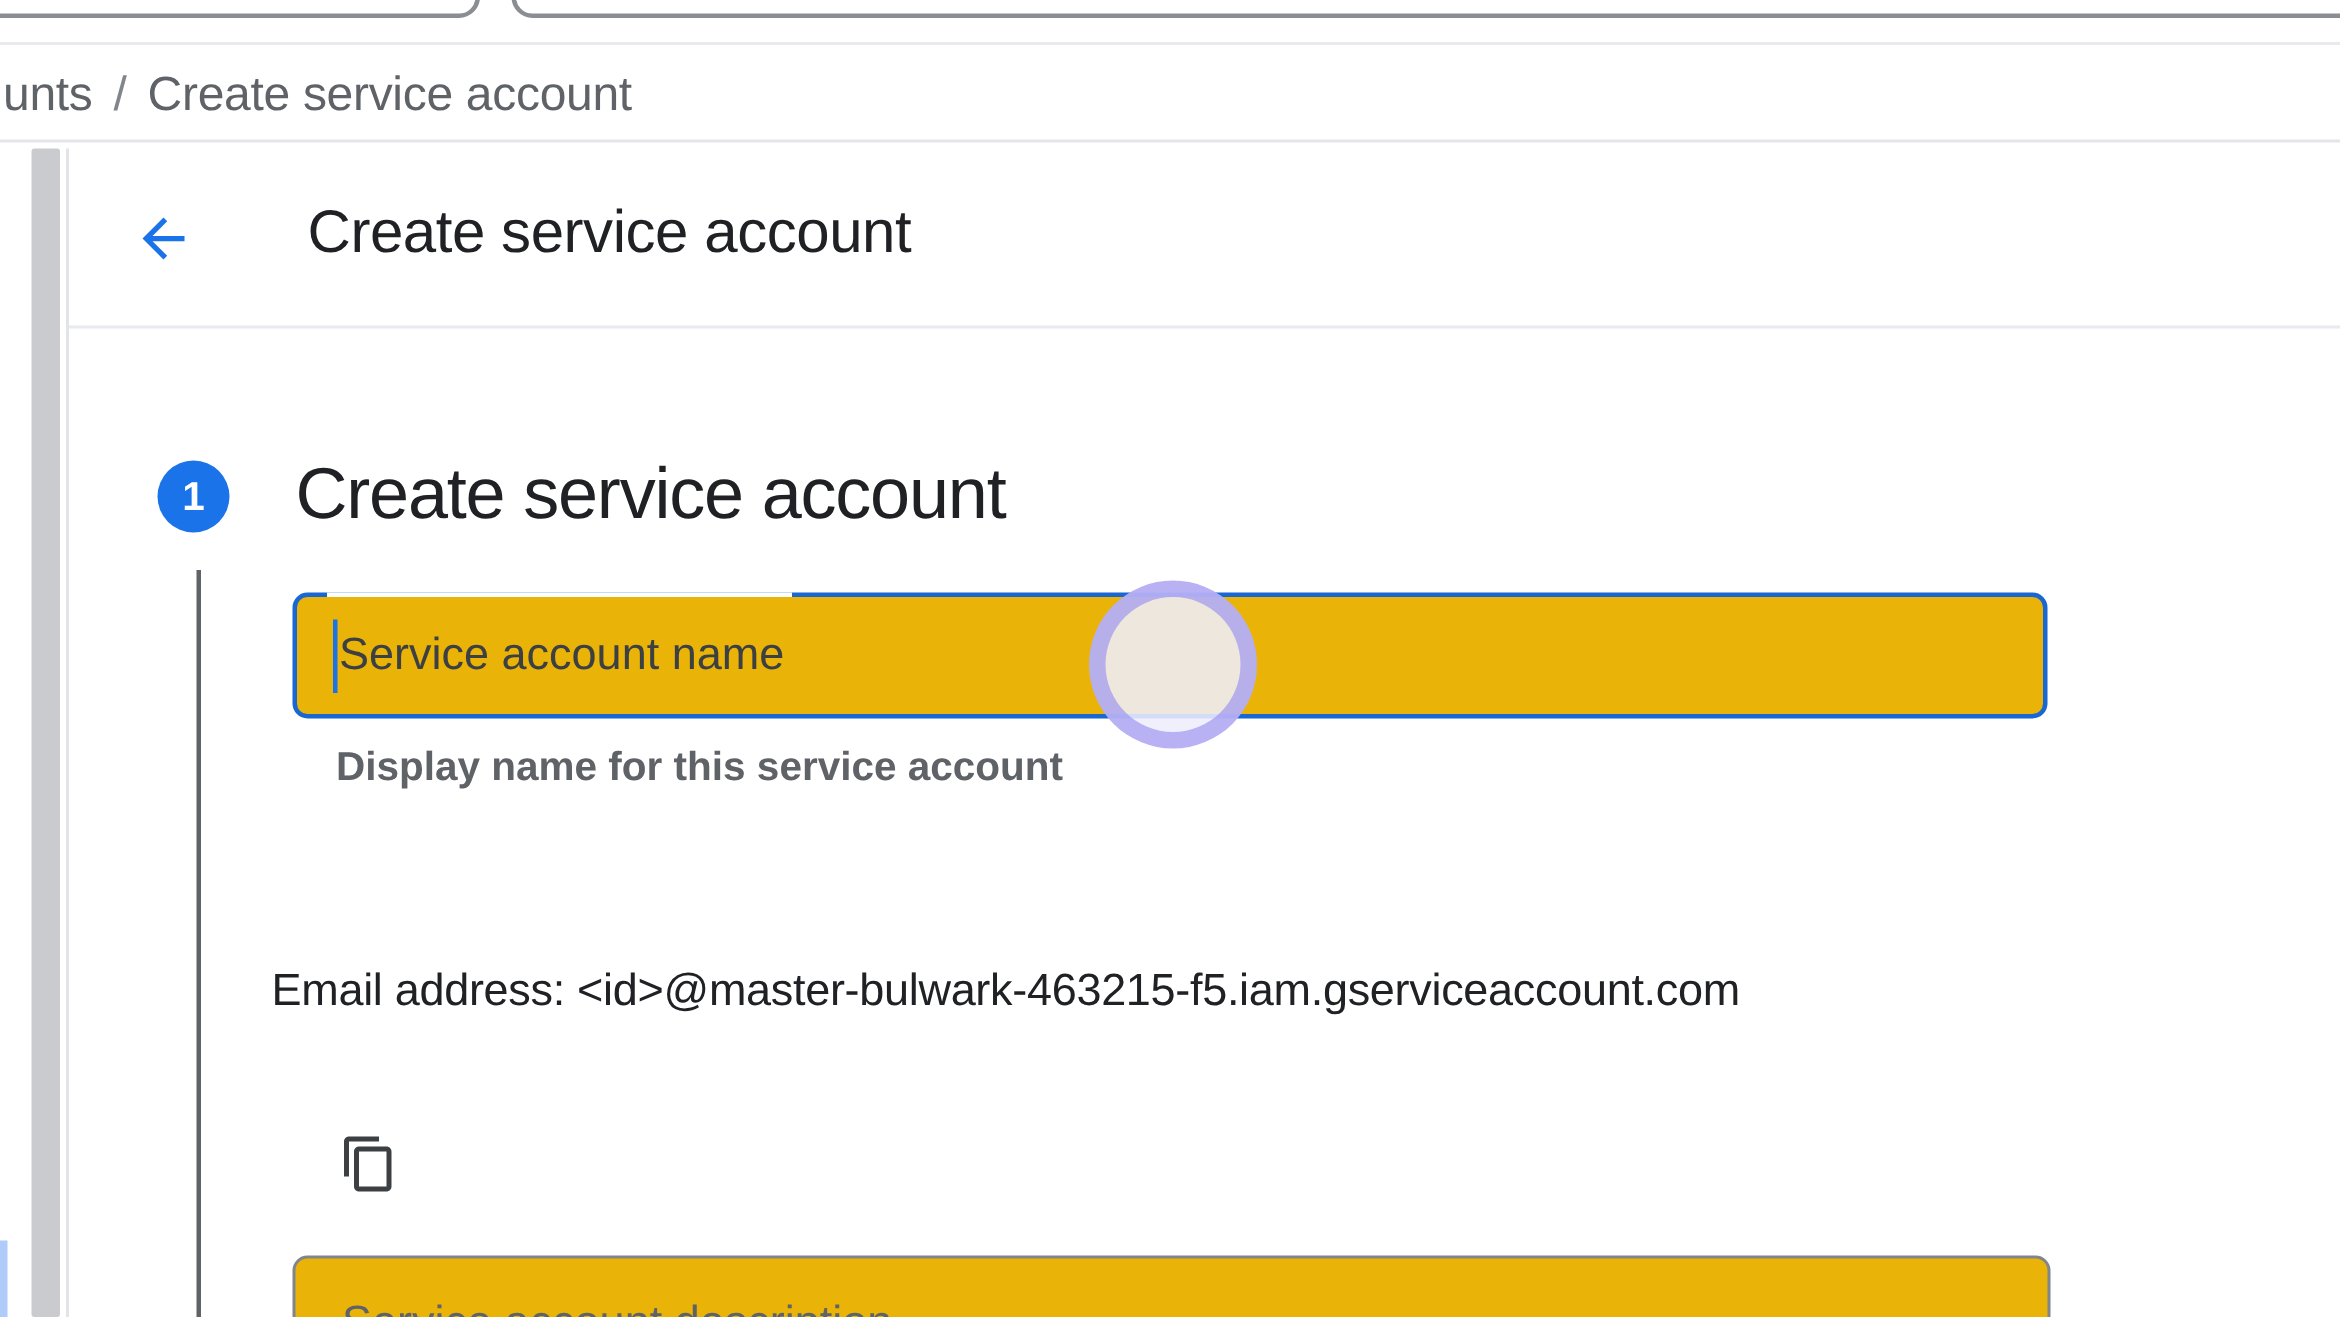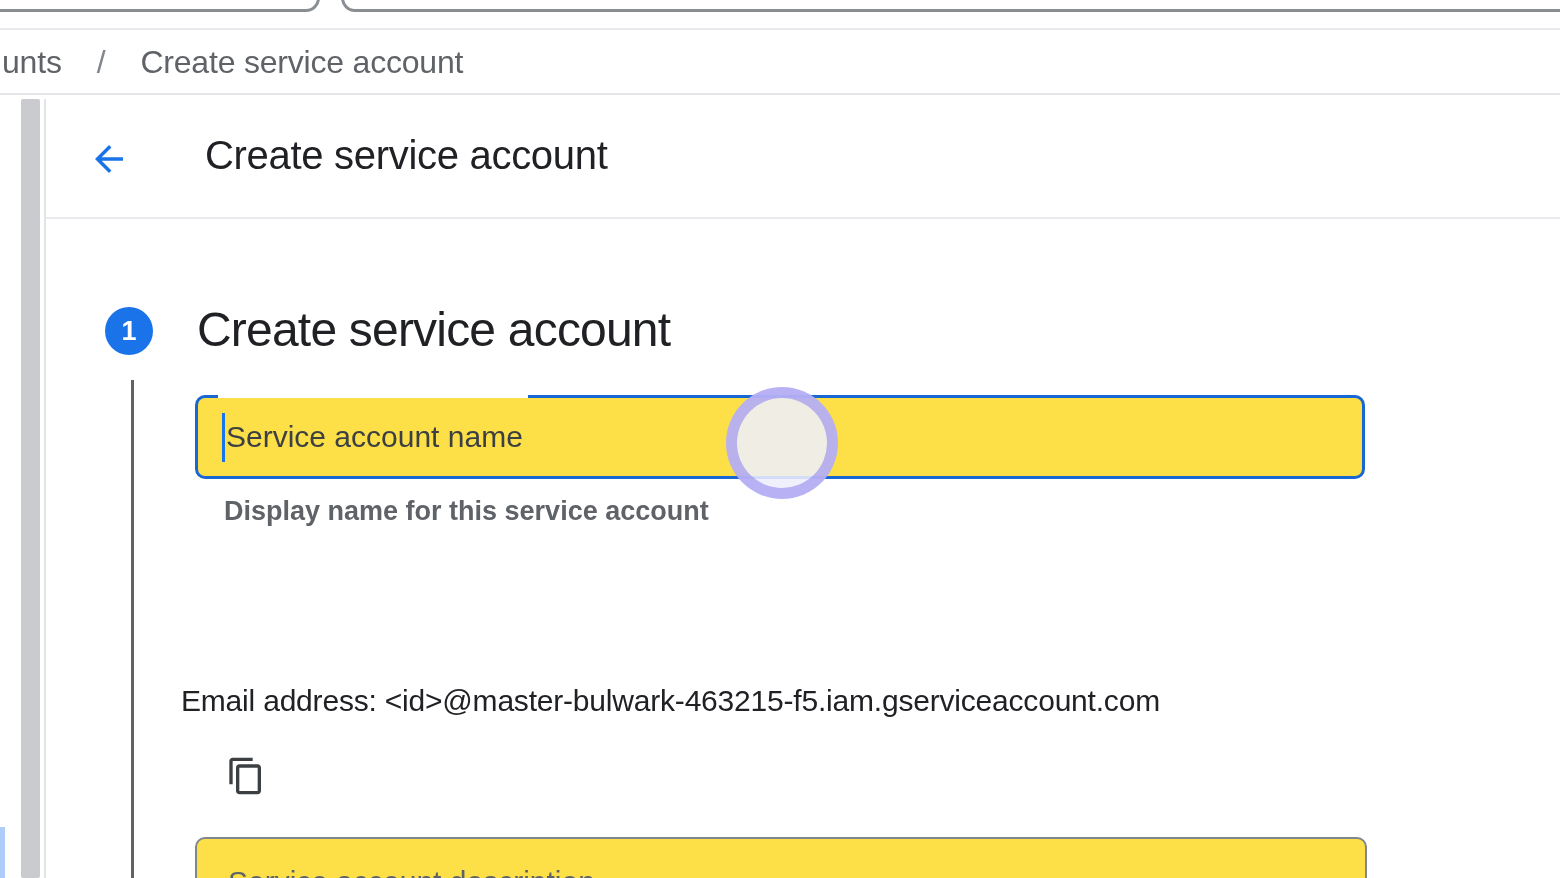--- a/index.html
+++ b/index.html
@@ -18,21 +18,21 @@
   }
   .tab-left  { left:-26px;  width:346px; }
   .tab-right { left:341px;  width:1320px; }
 
   .hline { position:absolute; left:0; width:1560px; height:2px; background:#e8eaee; }
   .hline-toolbar { top:28px; }
   .hline-breadcrumb { top:93px; background:#e3e5e9; }
 
   
   .breadcrumb {
-    position:absolute; left:2px; top:44px; display:flex; align-items:center; gap:35px;
+    position:absolute; left:2px; top:44px; display:flex; align-items:center; gap:14px;
     font-size:32px; color:#5f6368; letter-spacing:-0.2px; white-space:nowrap;
   }
   .breadcrumb .sep { color:#80868b; }
 
   
   .scrollbar-track { position:absolute; left:21px; top:99px; width:19px; height:779px; background:#c9cbcf; border-radius:2px; }
   .panel-edge { position:absolute; left:44px; top:99px; width:2px; height:779px; background:#e2e4e8; }
   .blue-sliver { position:absolute; left:0; top:827px; width:5px; height:51px; background:#aecbfa; }
 
   
@@ -51,42 +51,42 @@
     display:flex; align-items:center; justify-content:center;
   }
   .step-title {
     position:absolute; left:197px; top:302px; font-size:48px; font-weight:400;
     color:#202124; letter-spacing:-0.8px; white-space:nowrap;
   }
   .step-connector { position:absolute; left:131px; top:380px; width:3px; height:498px; background:#5f6368; }
 
   
   .field {
-    position:absolute; left:195px; border-radius:10px; background:#fde047;
+    position:absolute; left:195px; border-radius:10px; background:#eab308;
     display:flex; align-items:center;
   }
   .field-name { top:395px; width:1170px; height:84px; border:3px solid #1967d2; }
   .notch-cover { position:absolute; left:20px; top:-3px; width:310px; height:3px; background:#ffffff; }
   .caret { position:absolute; left:24px; top:15px; width:3px; height:49px; background:#1a73e8; }
   .field-name .field-label { padding-left:28px; font-size:30px; color:#3c4043; white-space:nowrap; }
 
   .helper-text { position:absolute; left:224px; top:496px; font-size:27px; color:#5f6368; white-space:nowrap;font-weight:bold; }
 
   .field-id { top:586px; width:1172px; height:82px; border:2px solid #80868b; }
   .field-id .field-placeholder { padding-left:31px; font-size:30px; color:#5f6368; white-space:nowrap; }
   .field-icon-btn {
     position:absolute; top:50%; transform:translateY(-50%);
     width:40px; height:40px; border:none; background:transparent; cursor:pointer; padding:0;
     display:flex; align-items:center; justify-content:center;
   }
   .field-icon-btn svg { width:36px; height:36px; display:block; }
   .btn-clear { right:104px; }
   .btn-refresh { right:30px; }
 
-  .email-hint { position:absolute; left:181px; top:684px; font-size:30px; color:#202124; letter-spacing:-0.2px; white-space:nowrap; }
+  .email-hint { position:absolute; left:181px; top:644px; font-size:30px; color:#202124; letter-spacing:-0.2px; white-space:nowrap; }
 
   .copy-btn { position:absolute; left:226px; top:754px; width:42px; height:44px; border:none; background:transparent; cursor:pointer; padding:0; }
   .copy-btn svg { width:40px; height:40px; display:block; }
 
   .field-desc { top:837px; width:1172px; height:110px; border:2px solid #80868b; align-items:flex-start; overflow:hidden; }
   .field-desc .field-placeholder { padding-left:31px; padding-top:26px; font-size:30px; color:#5f6368; white-space:nowrap; }
 
   
   .click-ring {
     position:absolute; left:726px; top:387px; width:112px; height:112px;

